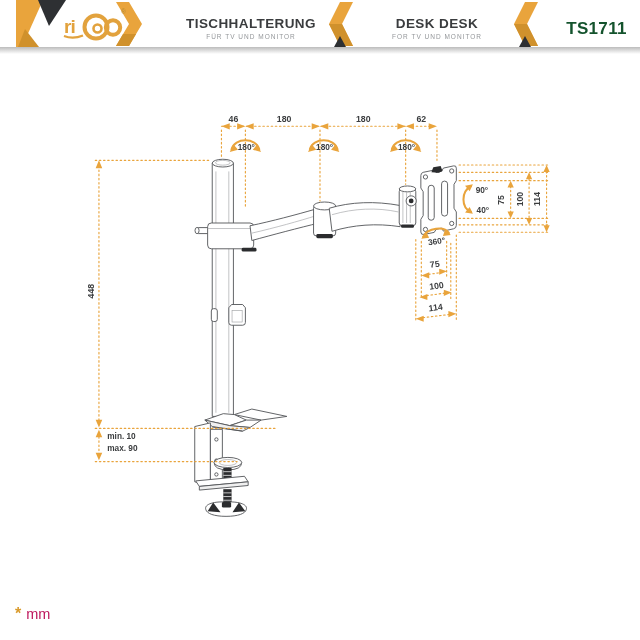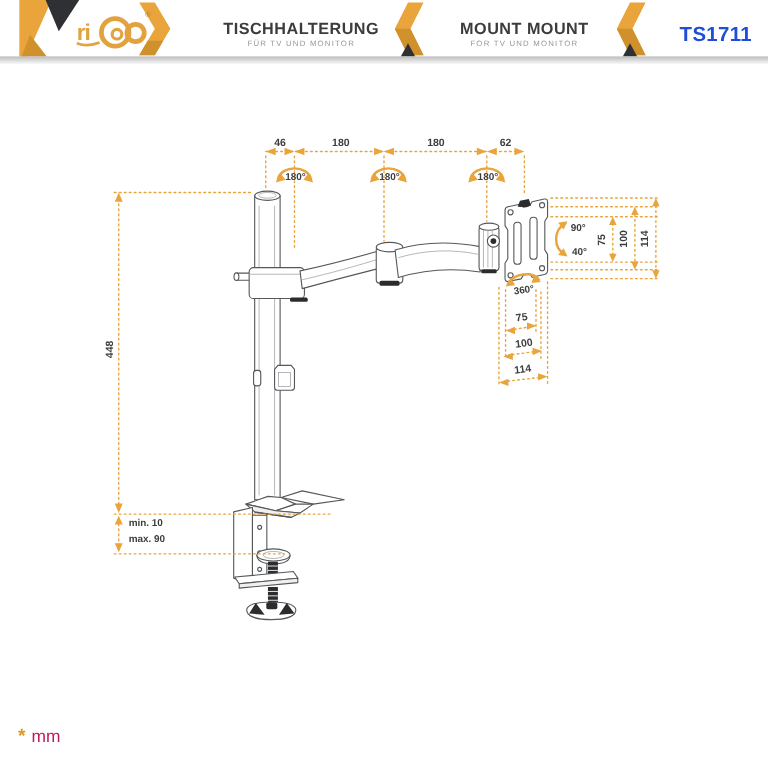--- a/index.html
+++ b/index.html
@@ -7,21 +7,21 @@
        font-family:"Liberation Sans",sans-serif;}
   
   .header{position:absolute;left:16px;top:0;width:640px;height:47px;background:#fff;}
   .hdr-decor{position:absolute;left:0;top:0;}
   .hdr-shadow{position:absolute;top:47px;left:0;right:0;height:7px;
       background:linear-gradient(180deg,rgba(95,95,95,.42),rgba(95,95,95,0));}
   .hdr-sec{position:absolute;top:0;height:57px;display:flex;flex-direction:column;
       align-items:center;justify-content:center;text-align:center;}
   .hdr-title{font-weight:bold;font-size:13.5px;letter-spacing:.4px;color:#3a3c3e;line-height:1;}
   .hdr-sub{font-size:6.5px;letter-spacing:1px;color:#94979a;margin-top:4px;line-height:1;}
-  .hdr-model{font-weight:bold;font-size:17px;letter-spacing:.3px;color:#1d4ed8;}
+  .hdr-model{font-weight:bold;font-size:17px;letter-spacing:.3px;color:#14532d;}
   
   .stage{position:absolute;left:0;top:0;}
   .oln{stroke:#55575a;fill:#fff;stroke-width:1;stroke-linejoin:round;}
   .oln2{stroke:#55575a;fill:none;stroke-width:1;stroke-linejoin:round;}
   .thin{stroke:#a0a2a5;fill:none;stroke-width:.7;}
   .dk{fill:#2b2c2e;stroke:none;}
   .lt{fill:#f0f0f0;stroke:#55575a;stroke-width:1;stroke-linejoin:round;}
   .dot{stroke:#e9a43c;stroke-width:1.25;fill:none;stroke-dasharray:1.6 2.9;stroke-linecap:round;}
   .arr{fill:#e9a43c;stroke:none;}
   .arc{stroke:#e9a43c;stroke-width:2.2;fill:none;stroke-linecap:round;}
@@ -67,21 +67,21 @@
       <circle cx="97" cy="27.5" r="7.2" stroke="#e2a23d" stroke-width="4" fill="none"></circle>
       <text x="105" y="14" font-family="Liberation Sans, sans-serif" font-size="6.5" fill="#b68a33">®</text>
     </g>
   </svg>
 
   <div class="hdr-sec" style="left:155px;width:160px;">
     <div class="hdr-title">TISCHHALTERUNG</div>
     <div class="hdr-sub">FÜR TV UND MONITOR</div>
   </div>
   <div class="hdr-sec" style="left:343px;width:156px;">
-    <div class="hdr-title">MOUNT MOUNT</div>
+    <div class="hdr-title">DESK DESK</div>
     <div class="hdr-sub">FOR TV UND MONITOR</div>
   </div>
   <div class="hdr-sec" style="left:528px;width:105px;">
     <div class="hdr-model">TS1711</div>
   </div>
 </div>
 <div class="hdr-shadow"></div>
 
 <svg class="stage" style="top:48px;" width="640" height="560" viewBox="0 48 640 608">
 

